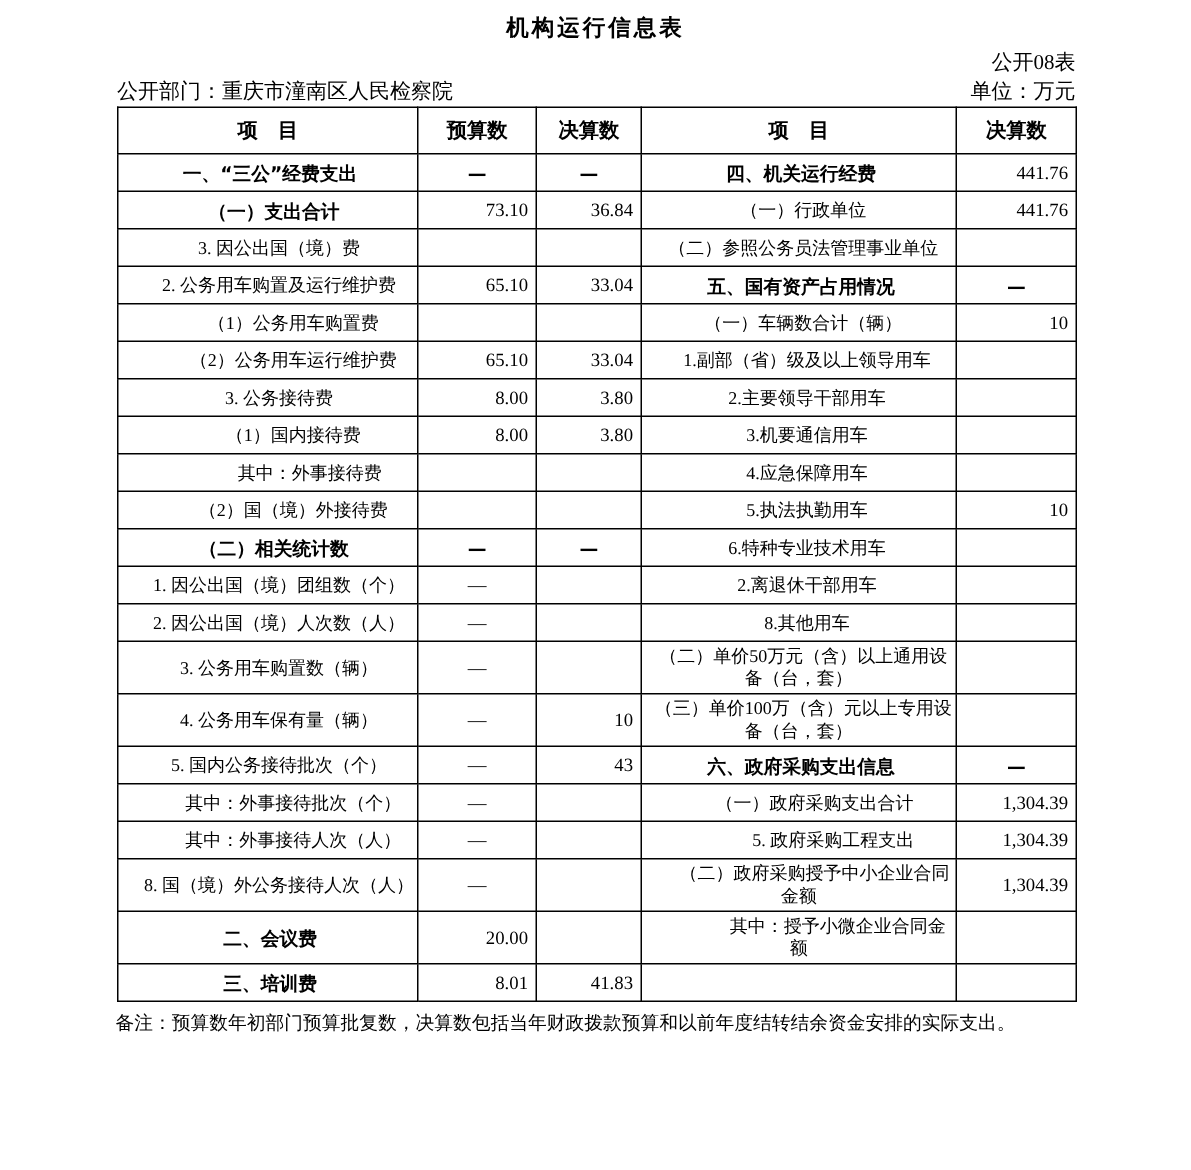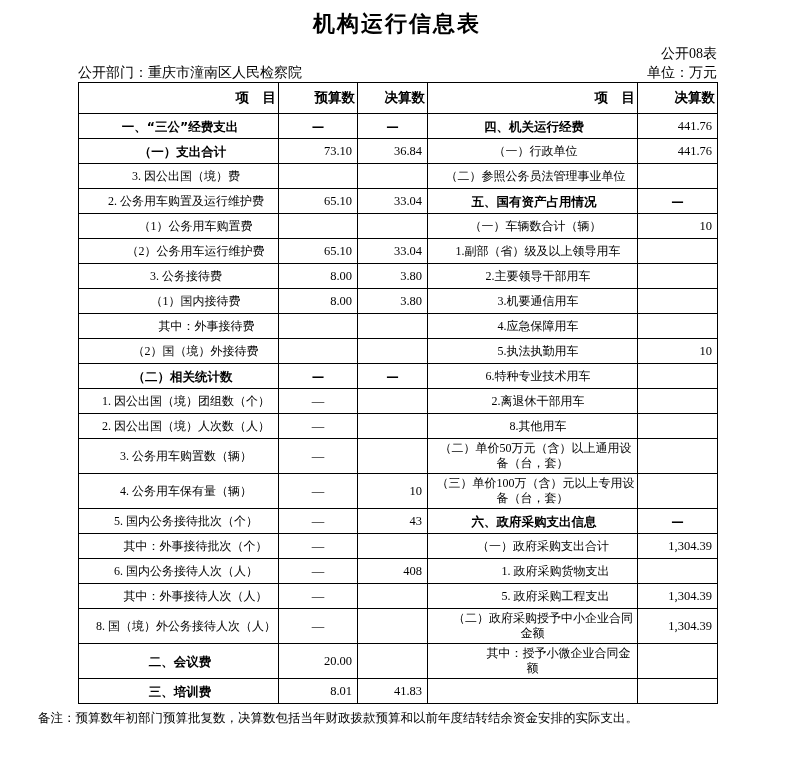--- a/index.html
+++ b/index.html
@@ -9,37 +9,37 @@
     font-family: "Liberation Serif", "DejaVu Serif", serif;
     color: #000;
     overflow: hidden;
   }
   .page { width: 794px; height: 780px; position: relative; background: #ffffff; }
 
   .title {
     margin: 0; padding-top: 9px;
     text-align: center;
     font-family: "DejaVu Sans", "Liberation Sans", sans-serif;
-    font-size: 22px; font-weight: bold; letter-spacing: 2px;
+    font-size: 15px; font-weight: bold; letter-spacing: 2px;
   }
 
   .meta { width: 639px; margin: 6px 0 0 78px; font-size: 14px; line-height: 17px; }
   .code-line { text-align: right; }
   .dept-line { display: flex; justify-content: space-between; margin-top: 2px; margin-bottom: 1px; }
 
   table.main {
     border-collapse: collapse; table-layout: fixed;
     width: 639px; margin-left: 78px;
     font-size: 12px;
   }
   th, td { border: 1.7px solid #000; overflow: hidden; }
   th {
     height: 26px; padding: 2px;
     font-family: "DejaVu Sans", "Liberation Sans", sans-serif;
-    font-weight: bold; font-size: 13.5px; text-align: right;
+    font-weight: bold; font-size: 13.5px; text-align: center;
   }
   td { height: 20px; padding: 2px; vertical-align: middle; line-height: 15px; }
 
   td.item { text-align: center; }
   td.item .lbl { margin: 0; }
   
   .ind-l0 .lbl { text-indent: 3px; }
   .ind-l1 .lbl { text-indent: 8px; }
   .ind-l2 .lbl { text-indent: 15px; }
   .ind-l3 .lbl { text-indent: 34px; }
@@ -53,21 +53,21 @@
 
   td.num { text-align: right; padding-right: 5px; font-size: 12.5px; }
   td.num.dash { text-align: center; padding-right: 2px; }
   .b {
     font-weight: bold;
     font-family: "DejaVu Sans", "Liberation Sans", sans-serif;
     font-size: 12.5px;
   }
   td.num.b { font-size: 12.5px; }
 
-  .note { margin: 6px 0 0 38px; font-size: 12.5px; line-height: 16px; width: 705px; }
+  .note { margin: 6px 0 0 77px; font-size: 12.5px; line-height: 16px; width: 705px; }
 </style>
 </head>
 <body>
 
 <div class="page">
 
   <h1 class="title">机构运行信息表</h1>
 
   <div class="meta">
     <div class="code-line">公开08表</div>
@@ -276,31 +276,20 @@
             <div class="lbl">其中：外事接待批次（个）</div>
           </td>
           <td class="num dash">—</td>
           <td class="num"></td>
           <td class="item ind-r3">
             <div class="lbl">（一）政府采购支出合计</div>
           </td>
           <td class="num">1,304.39</td>
         </tr>
         <tr>
-          <td class="item ind-l2">
-            <div class="lbl">6. 国内公务接待人次（人）</div>
-          </td>
-          <td class="num dash">—</td>
-          <td class="num">408</td>
-          <td class="item ind-r4">
-            <div class="lbl">1. 政府采购货物支出</div>
-          </td>
-          <td class="num"></td>
-        </tr>
-        <tr>
           <td class="item ind-l3">
             <div class="lbl">其中：外事接待人次（人）</div>
           </td>
           <td class="num dash">—</td>
           <td class="num"></td>
           <td class="item ind-r4">
             <div class="lbl">5. 政府采购工程支出</div>
           </td>
           <td class="num">1,304.39</td>
         </tr>

